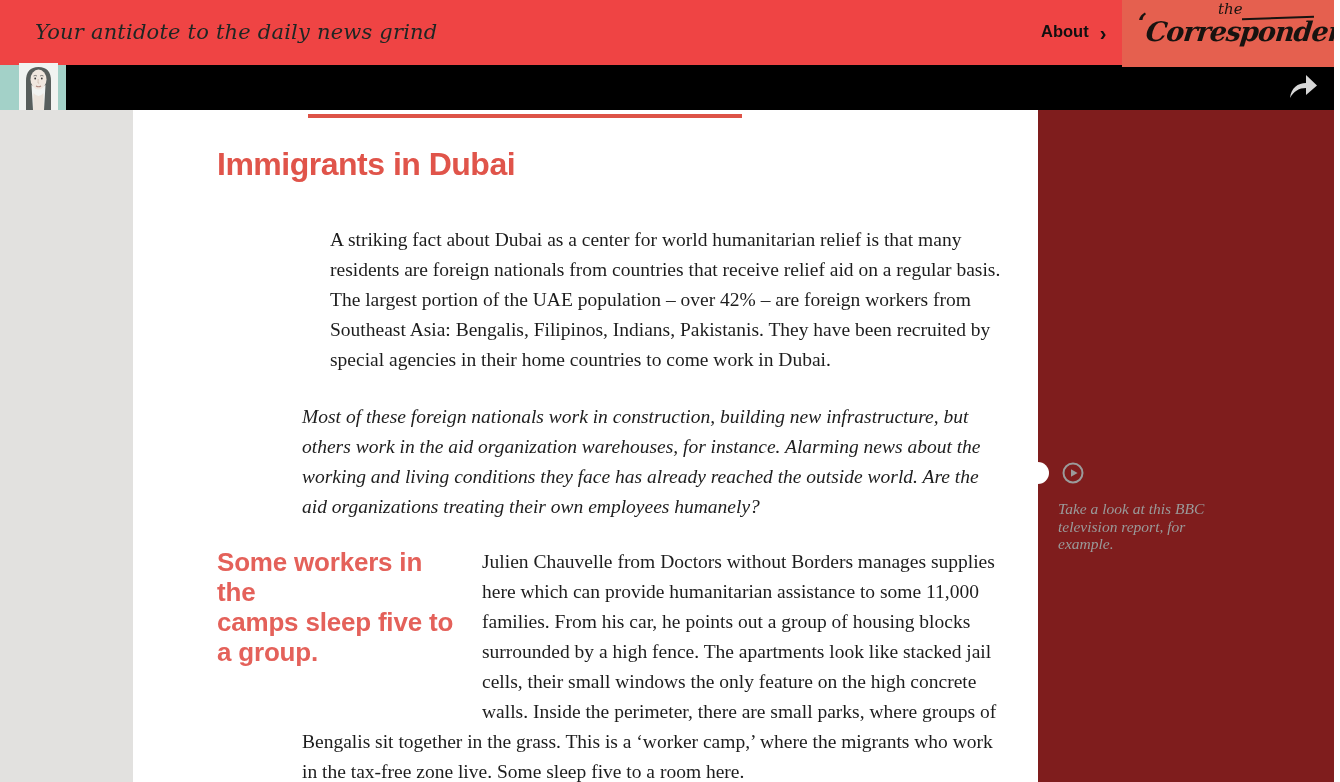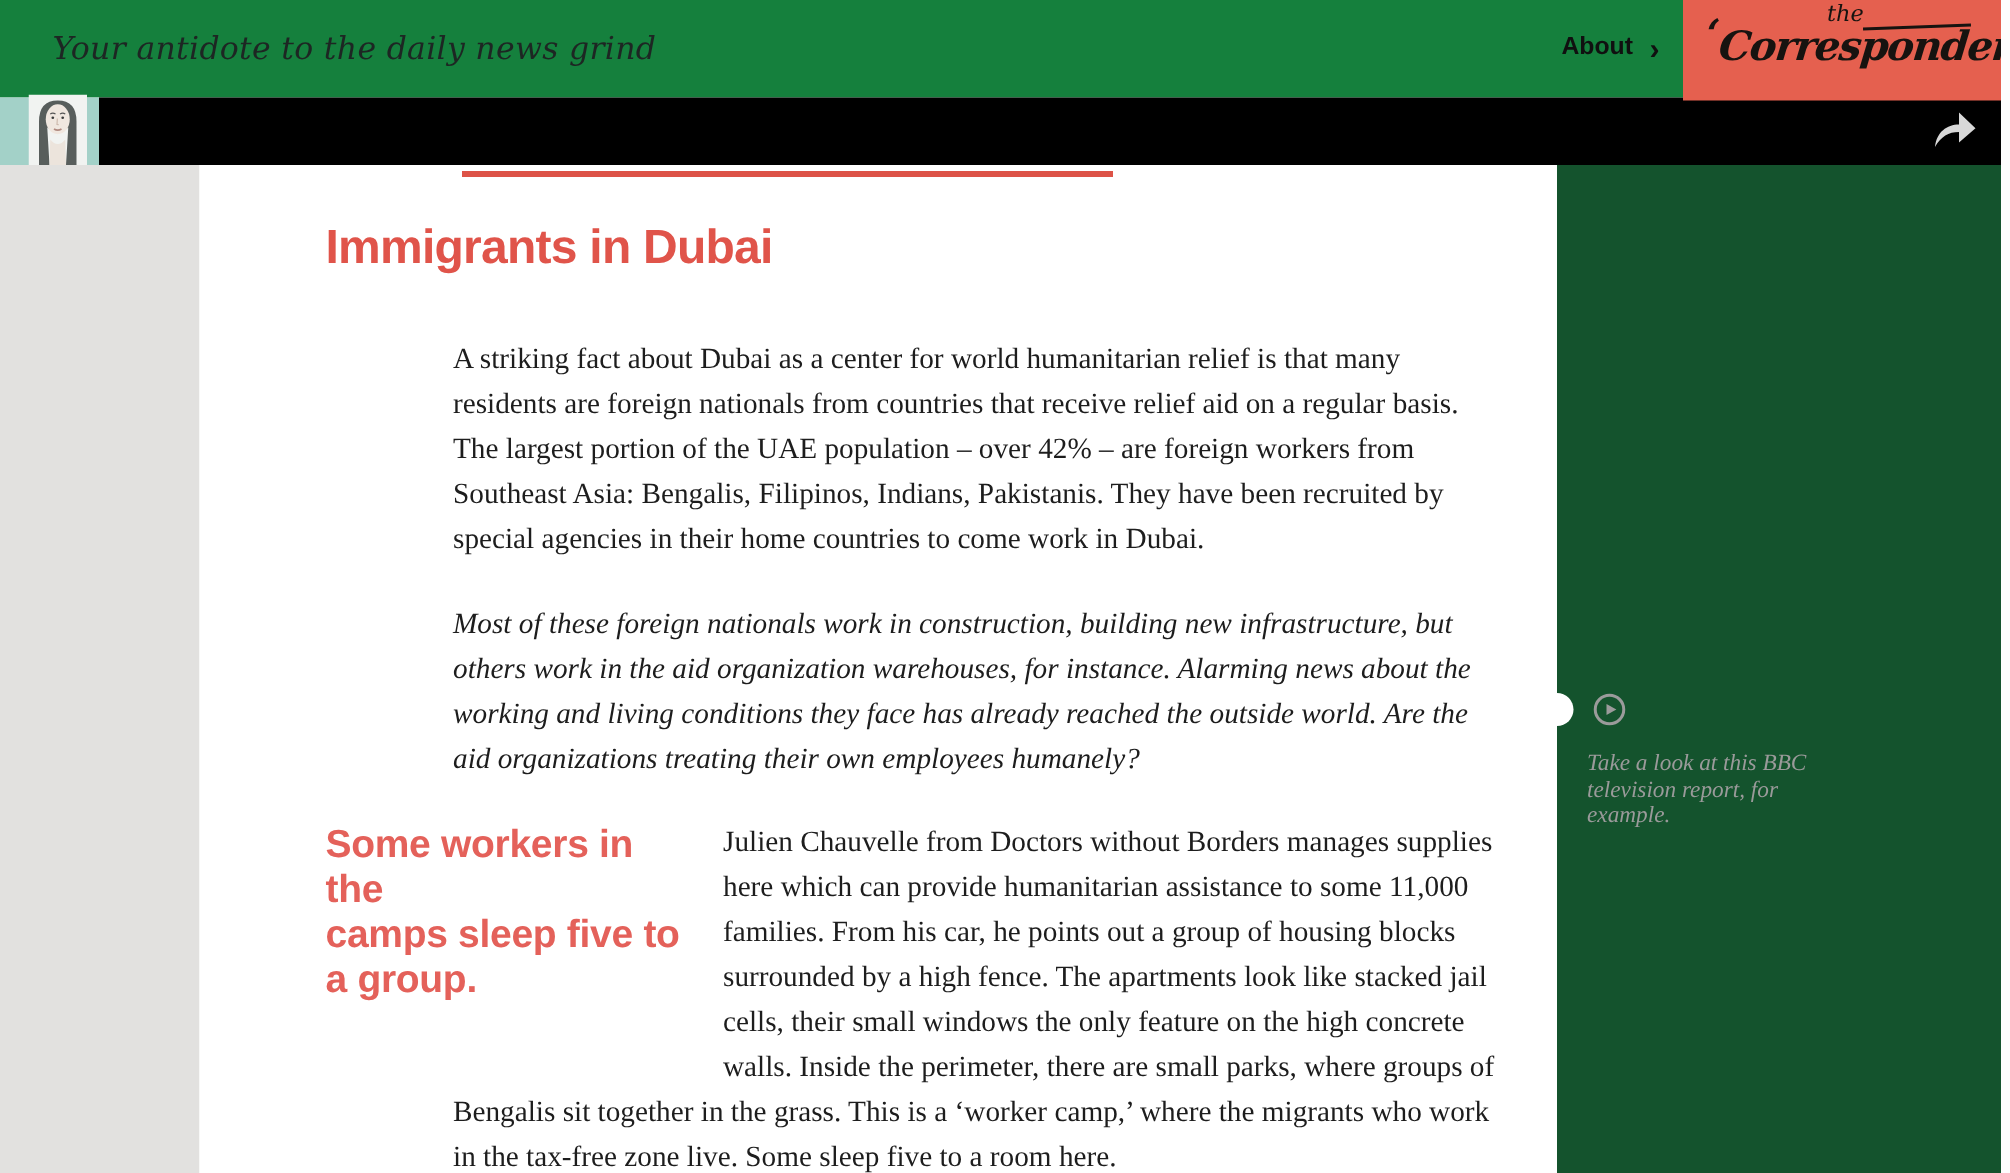--- a/index.html
+++ b/index.html
@@ -1,21 +1,21 @@
 <!DOCTYPE html>
 <html><head>
 <meta charset="utf-8">
 <style>
   * { margin:0; padding:0; box-sizing:border-box; }
   html,body { width:1340px; height:782px; overflow:hidden; background:#fff; }
   .page { position:relative; width:1340px; height:782px; background:#ffffff;
           font-family:"Liberation Sans", sans-serif; }
 
   
-  .topbar { position:absolute; left:0; top:0; width:1340px; height:65px; background:#15803d; }
+  .topbar { position:absolute; left:0; top:0; width:1340px; height:65px; background:#ef4444; }
   .tagline { position:absolute; left:35px; top:19px; font:italic 21px/26px "DejaVu Serif", serif;
              color:#1d2623; letter-spacing:.2px; }
   .about { position:absolute; left:1041px; top:22px; color:#101010; font-weight:bold;
            font-size:16.5px; cursor:pointer; display:flex; align-items:flex-end; gap:11px; }
   .about .chev { font-size:20px; line-height:16px; font-weight:bold; }
 
   
   .logo-box { position:absolute; left:1122px; top:0; width:212px; height:67px;
               background:#e5604f; z-index:6; cursor:pointer; }
   .logo-inner { position:relative; width:100%; height:100%; color:#171310; }
@@ -29,32 +29,32 @@
   
   .navbar { position:absolute; left:66px; top:65px; width:1274px; height:45px; background:#000; }
   .teal-corner { position:absolute; left:0; top:65px; width:66px; height:45px; background:#a3d1c8; }
   .share-btn { position:absolute; left:1222px; top:8px; width:30px; height:28px; cursor:pointer; }
 
   
   .avatar { position:absolute; left:19px; top:63px; width:39px; height:47px; z-index:7; cursor:pointer; }
 
   
   .left-rail { position:absolute; left:0; top:110px; width:133px; height:672px; background:#e2e1df; }
-  .sidebar   { position:absolute; left:1038px; top:110px; width:302px; height:672px; background:#14532d; }
+  .sidebar   { position:absolute; left:1038px; top:110px; width:302px; height:672px; background:#7f1d1d; }
   .right-edge{ position:absolute; left:1334px; top:0; width:6px; height:782px; background:#fdfdfd; z-index:99; }
 
   
   .content { position:absolute; left:133px; top:110px; width:930px; height:672px; background:#fff; }
   .redline { position:absolute; left:175px; top:4px; width:434px; height:4px; background:#dd5347; }
   .title { position:absolute; left:84px; top:34px; font-size:32px; line-height:40px; font-weight:bold;
            color:#e0544a; letter-spacing:-0.5px; }
   .article { position:absolute; left:169px; top:115px; width:700px; }
   .article p { font-family:"Liberation Serif", "DejaVu Serif", serif; font-size:19.5px;
                line-height:30px; color:#1d1d1d; }
-  .p1 { margin-bottom:27px; }
+  .p1 { margin-bottom:27px;margin-left:28px; }
   .p2 { margin-bottom:25px;font-style:italic; }
 
   
   .pq { float:left; width:245px; margin-left:-85px; margin-right:20px; padding-bottom:48px; }
   .pq-bar { width:234px; height:7px; background:#d8d8d8; margin:6px 0 29px 0; }
   .pq-text { font-family:"Liberation Sans", sans-serif; font-weight:bold; font-size:26px;
              line-height:30px; color:#e4615a; letter-spacing:-0.2px; }
   .pq-text span { display:block; }
 
   

